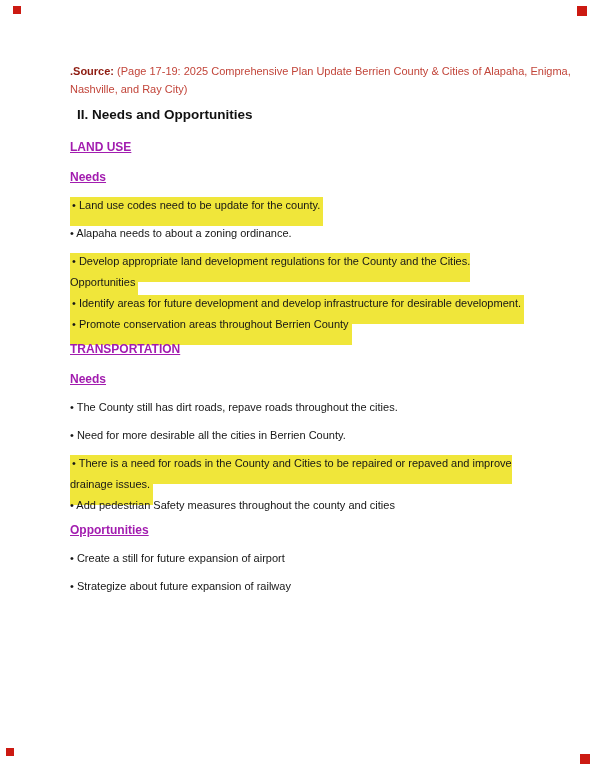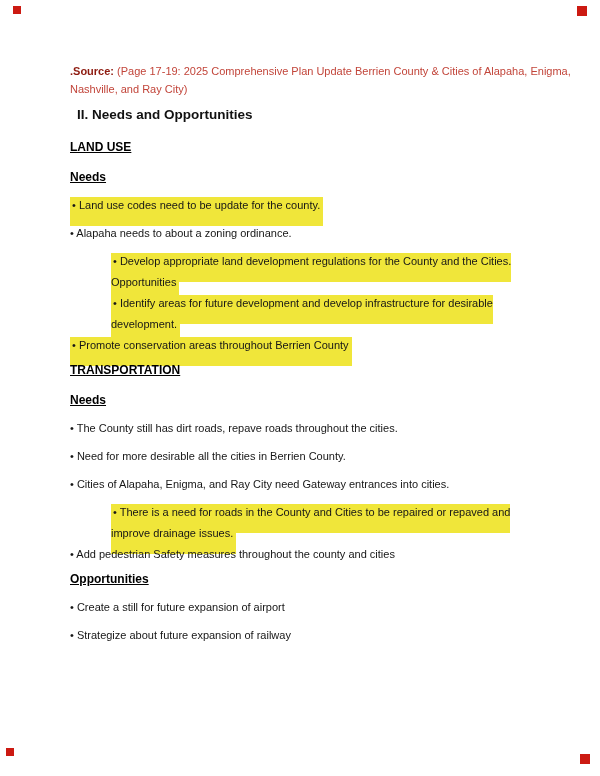--- a/index.html
+++ b/index.html
@@ -40,30 +40,29 @@
     margin: 0 0 17px 0;
     color: #111111;
     padding-left: 7px;
   }
   .sub {
     font-size: 12px;
     line-height: 15px;
     font-weight: bold;
     text-decoration: underline;
     margin: 1px 0 15px 0;
-    color: #000000;
+    color: #a21caf;
   }
   p.bullet {
     font-size: 11px;
     line-height: 21px;
     margin: 0 0 7px 0;
   }
   p.bullet.tight {
     margin-bottom: 0;
-    margin-left: 41px;
   }
   .sub + p.bullet {
     margin-top: -5px;
   }
   p.bullet + .sub {
     margin-top: 3px;
   }
   .hl {
     background: var(--highlight, #f0e63a);
     padding: 2px 3px 15px 2px;
@@ -107,21 +106,20 @@
   <p class="bullet"><span class="hl">• Promote conservation areas throughout Berrien County</span></p>
 
   <div class="sub">TRANSPORTATION</div>
 
   <div class="sub">Needs</div>
 
   <p class="bullet"><span>• The County still has dirt roads, repave roads throughout the cities.</span></p>
 
   <p class="bullet"><span>• Need for more desirable all the cities in Berrien County.</span></p>
 
-  <p class="bullet"><span>• Cities of Alapaha, Enigma, and Ray City need Gateway entrances into cities.</span></p>
 
   <p class="bullet tight"><span class="hl">• There is a need for roads in the County and Cities to be repaired or repaved and improve drainage issues.</span></p>
 
   <p class="bullet"><span>• Add pedestrian Safety measures throughout the county and cities</span></p>
 
   <div class="sub">Opportunities</div>
 
   <p class="bullet"><span>• Create a still for future expansion of airport</span></p>
 
   <p class="bullet"><span>• Strategize about future expansion of railway</span></p>

